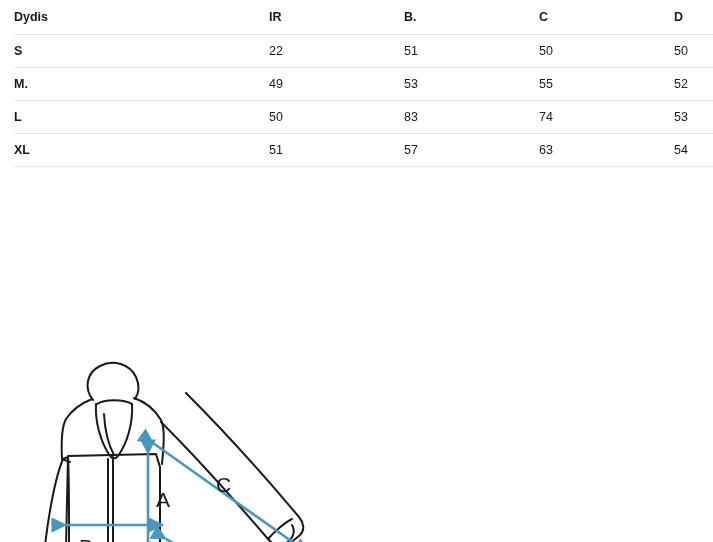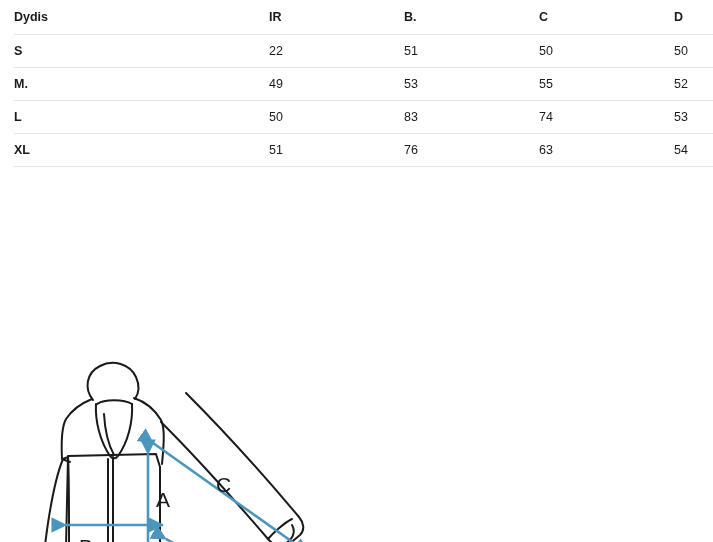--- a/index.html
+++ b/index.html
@@ -95,21 +95,21 @@
       <tr>
         <td>L</td>
         <td>50</td>
         <td>83</td>
         <td>74</td>
         <td>53</td>
       </tr>
       <tr>
         <td>XL</td>
         <td>51</td>
-        <td>76</td>
+        <td>57</td>
         <td>63</td>
         <td>54</td>
       </tr>
     </tbody>
   </table>
 
   <div class="diagram-wrap">
     <svg class="diagram-svg" width="713" height="375" viewBox="0 0 713 375">
 
       <defs>

